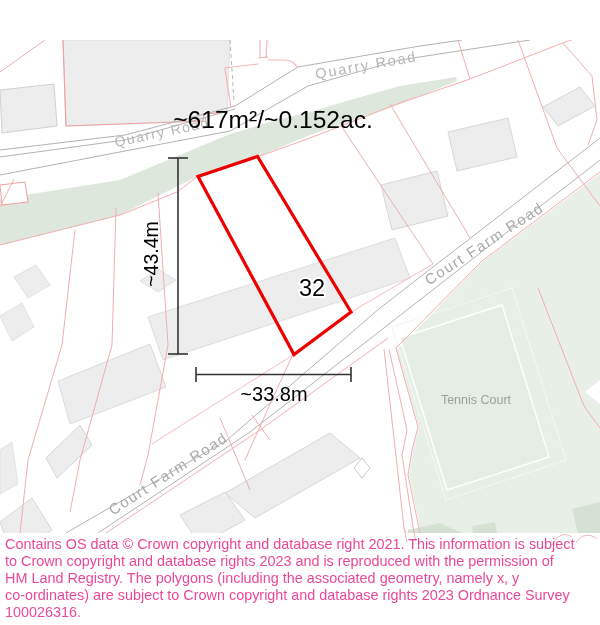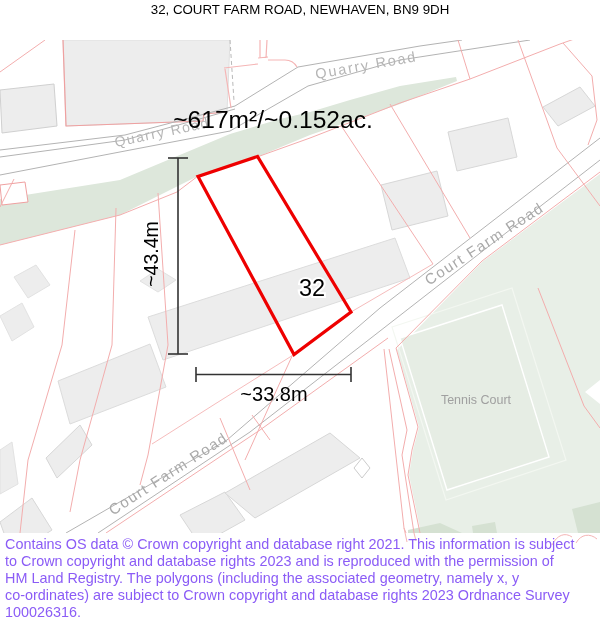--- a/index.html
+++ b/index.html
@@ -1,25 +1,24 @@
 <!DOCTYPE html>
 <html><head>
 <meta charset="utf-8">
 <style>
   html,body{margin:0;padding:0;background:#fff;width:600px;height:625px;overflow:hidden;
     font-family:"Liberation Sans", sans-serif;}
   #page{position:relative;width:600px;height:625px;background:#fff;}
   .hdr{position:absolute;left:0;width:600px;text-align:center;color:#000;}
-  .attr{position:absolute;left:5px;color:#8b5cf6;font-size:14.4px;line-height:17px;width:590px;}
+  .attr{position:absolute;left:5px;color:#ec4899;font-size:14.4px;line-height:17px;width:590px;}
 </style>
 </head>
 <body>
 <div id="page">
 
-  <div class="hdr" style="top:2px;font-size:13.3px;">32, COURT FARM ROAD, NEWHAVEN, BN9 9DH</div>
 
 
   <svg width="600" height="625" viewBox="0 0 600 625" style="position:absolute;left:0;top:0;">
     <defs>
       <clipPath id="mapclip">
           <rect x="0" y="40" width="600" height="493"></rect>
         </clipPath>
     </defs>
     <g clip-path="url(#mapclip)">
 

